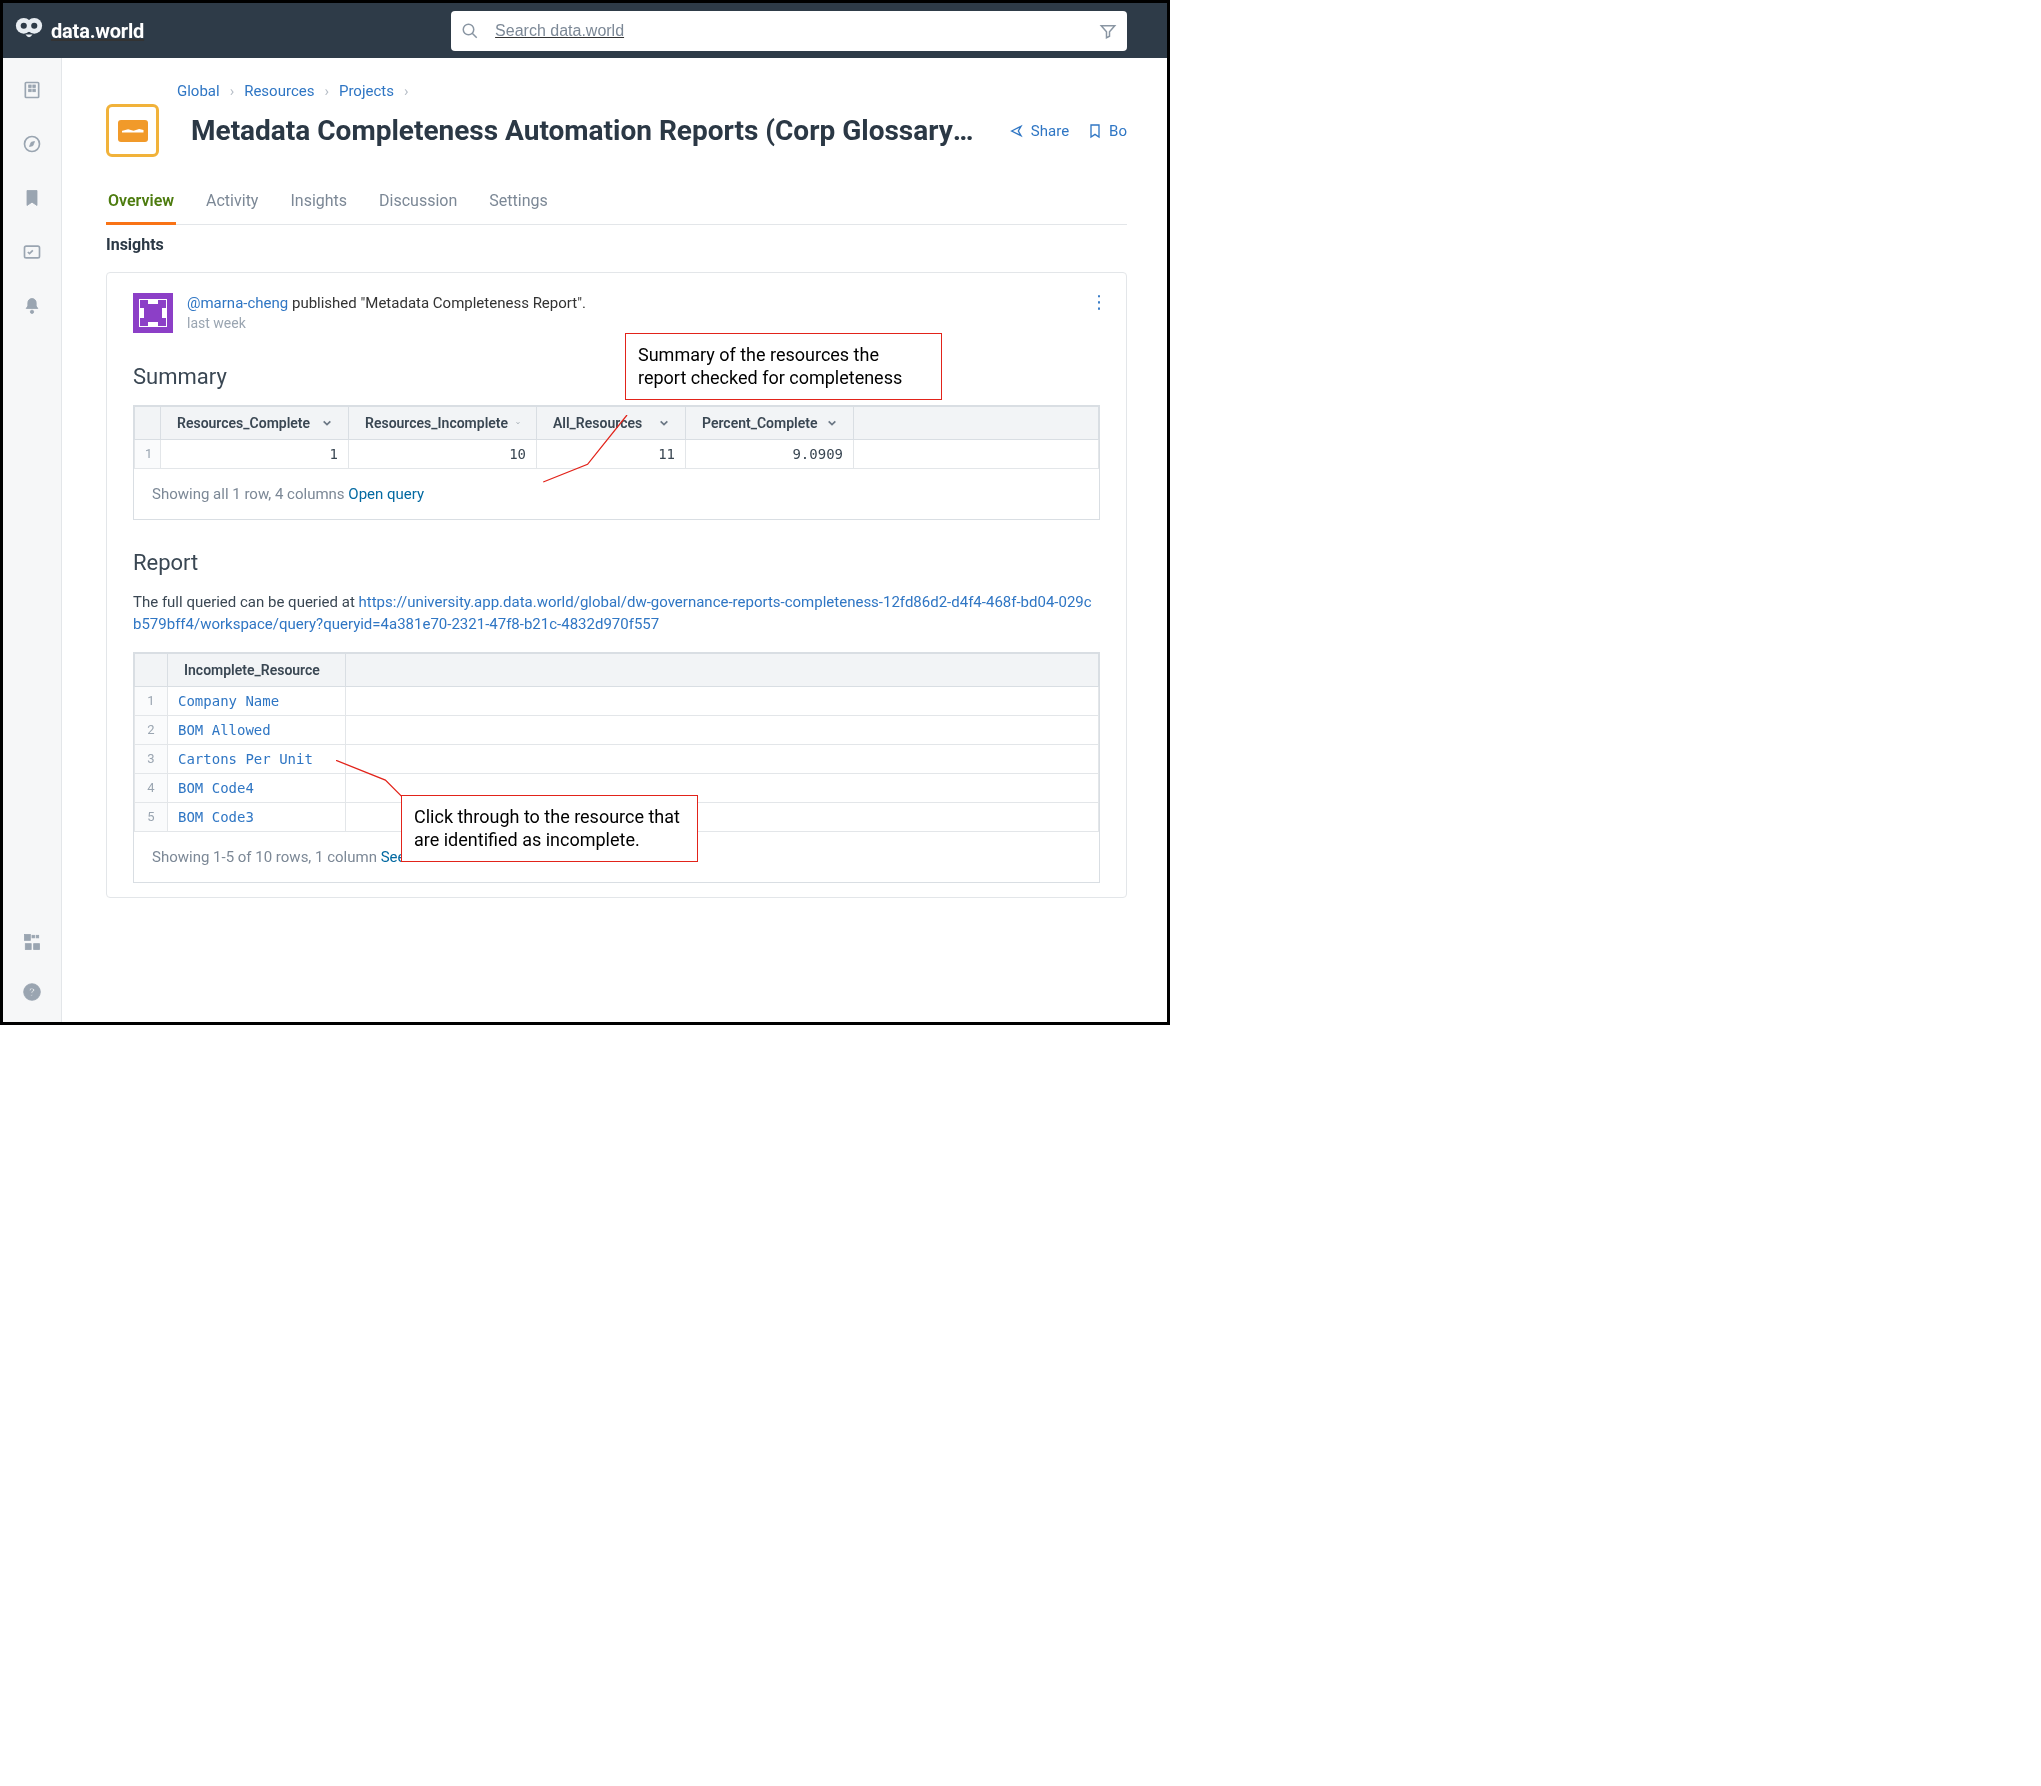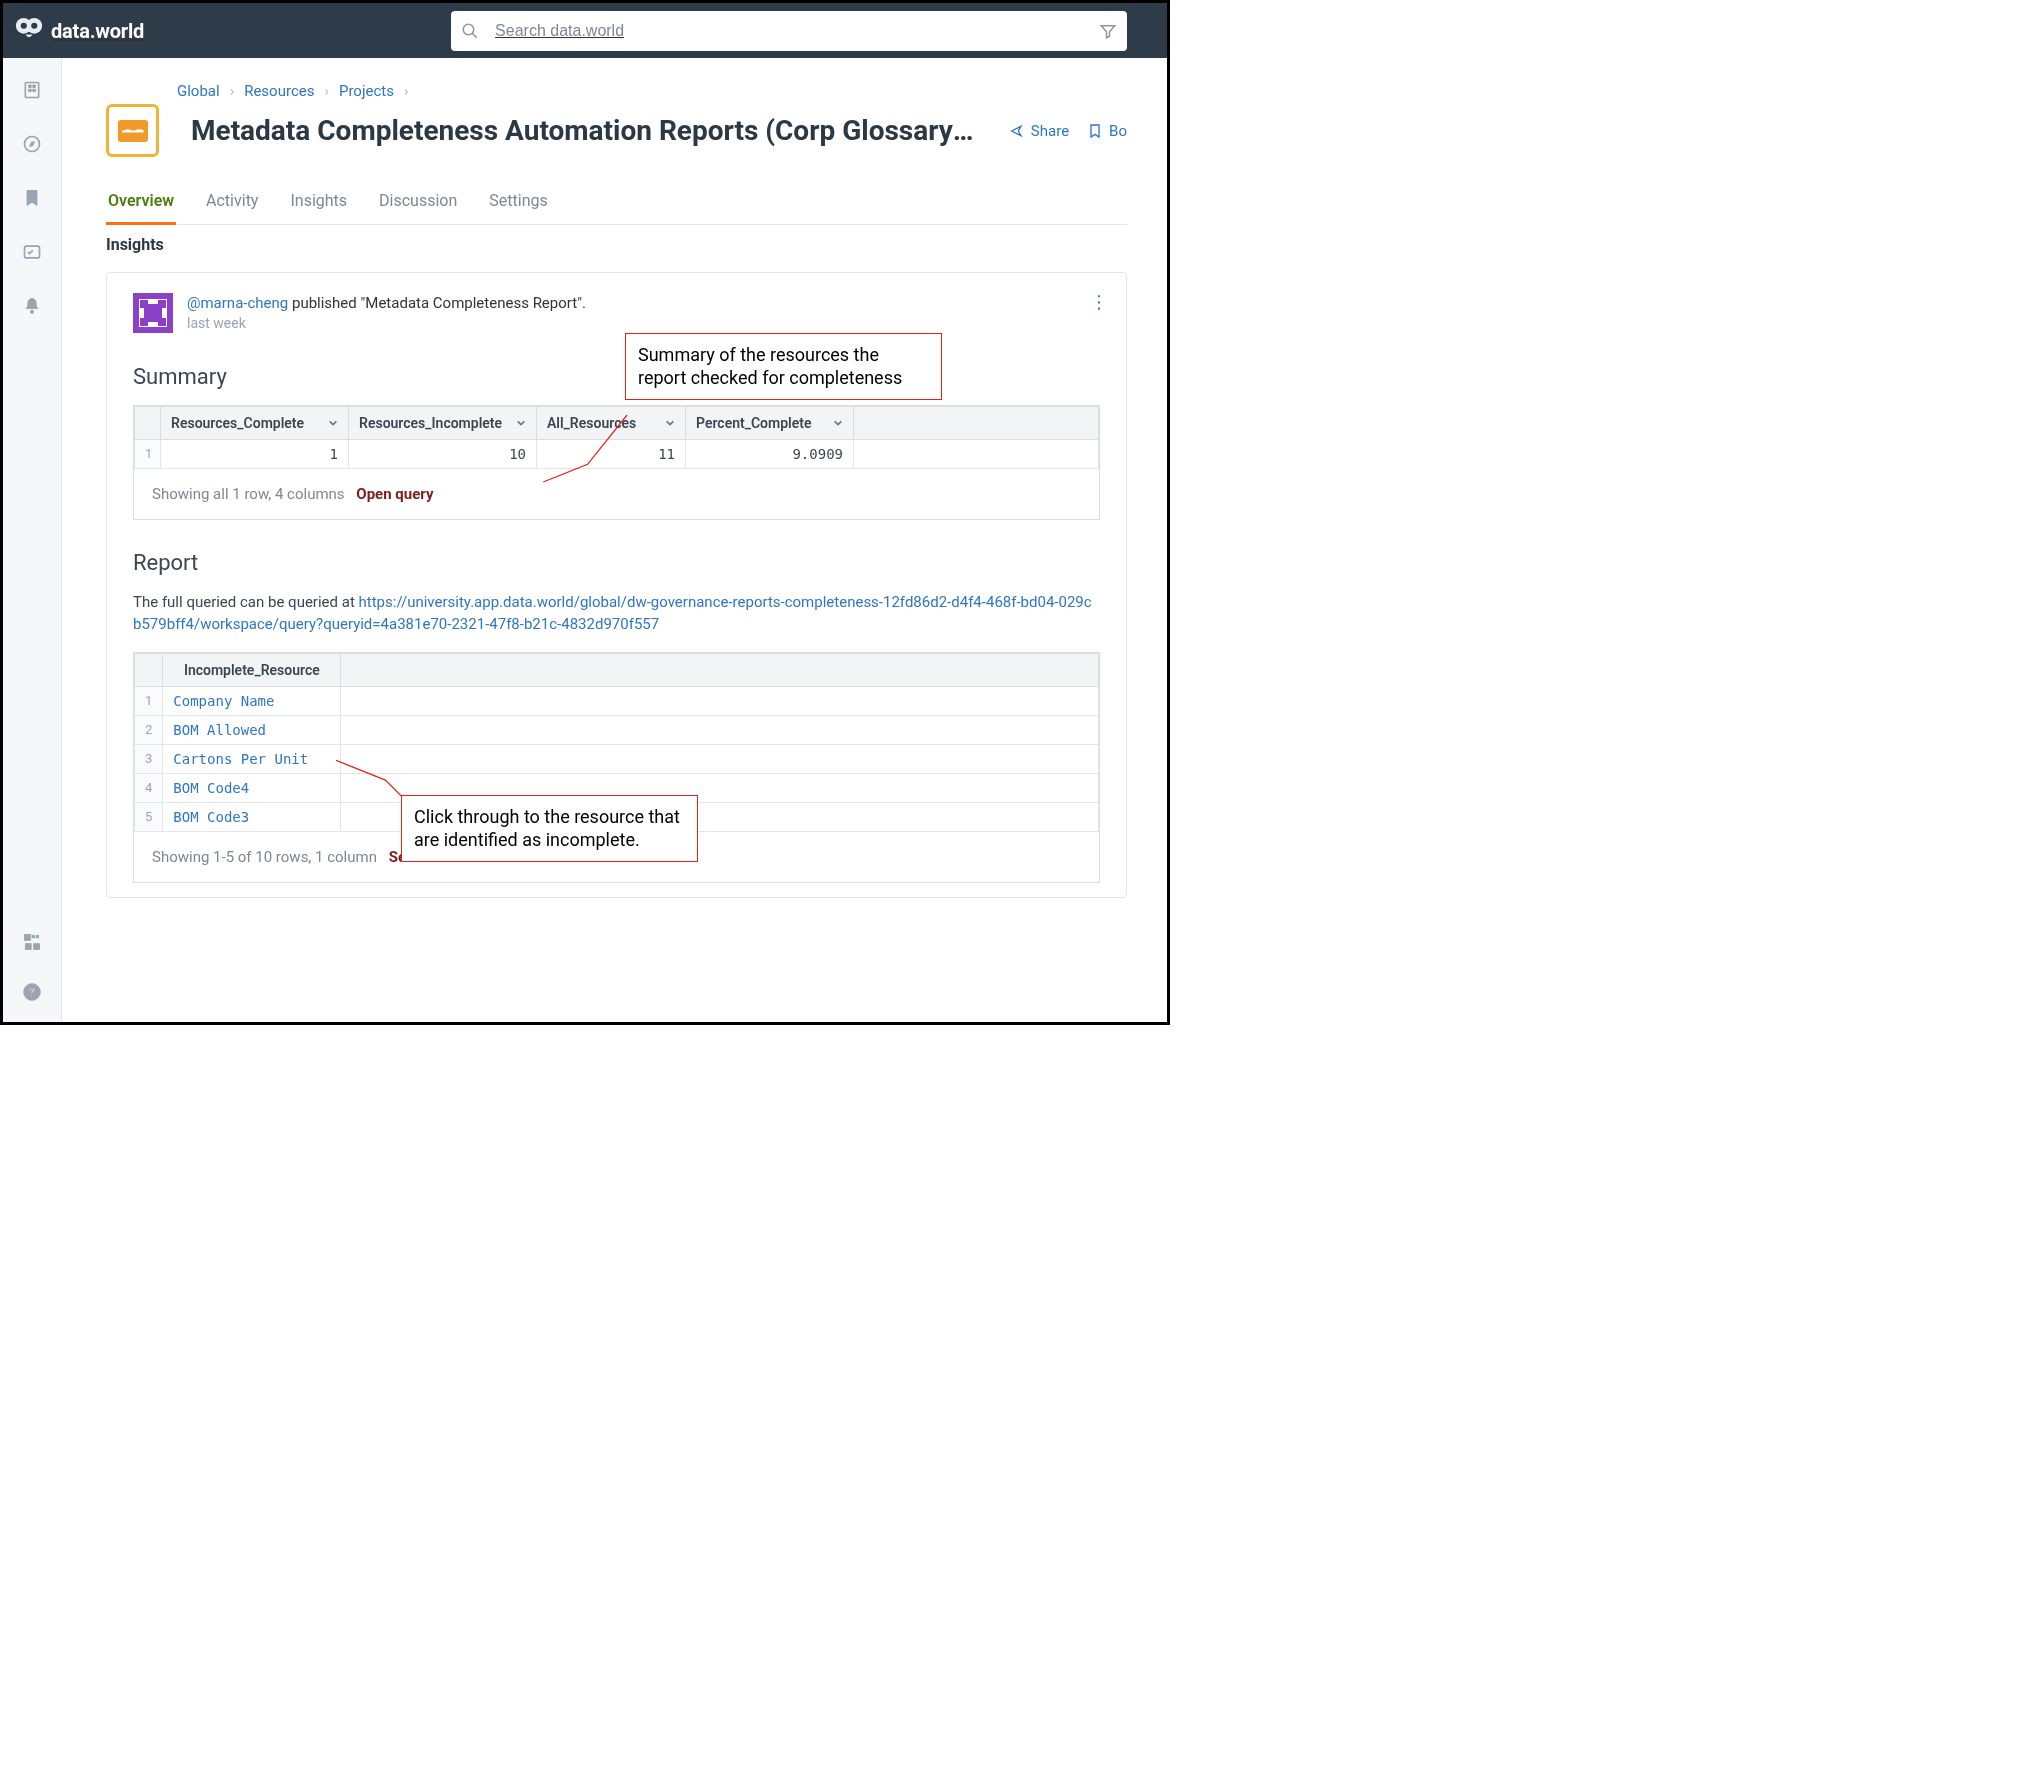--- a/index.html
+++ b/index.html
@@ -54,29 +54,29 @@
 .insight-meta { font-size: 15px; line-height: 1.4; }
 .insight-meta a { color: #2f76c4; text-decoration: none; }
 .insight-time { color: #9aa5b1; font-size: 14px; }
 .kebab { position: absolute; right: 18px; top: 18px; cursor: pointer; color: #2f76c4; font-size: 18px; }
 
 .subhead { font-size: 22px; color: #3a4753; margin: 30px 0 16px; }
 
 
 .tbl-wrap { border: 1px solid #d9dee3; }
 .tbl { width: 100%; border-collapse: collapse; font-size: 14px; }
-.tbl th { background: #f2f4f6; border: 1px solid #d9dee3; padding: 8px 10px; text-align: center; color: #3a4753; font-weight: 600; font-size: 14px; position: relative; }
+.tbl th { background: #f2f4f6; border: 1px solid #d9dee3; padding: 8px 16px; text-align: left; color: #3a4753; font-weight: 600; font-size: 14px; position: relative; }
 .th-inner { display: flex; align-items: center; justify-content: space-between; gap: 8px; }
 .chev { width: 10px; height: 10px; stroke: #6b7784; fill: none; stroke-width: 2; }
 .tbl td { border: 1px solid #e3e6e9; padding: 6px 10px; }
 .rownum { width: 26px; text-align: center; color: #9aa5b1; background: #fafbfc; font-size: 13px; }
 .num { font-family: ui-monospace, Menlo, Consolas, monospace; text-align: right; color: #3a4753; font-size: 14px; }
 .linkcell { font-family: ui-monospace, Menlo, Consolas, monospace; color: #2f76c4; font-size: 14px; cursor: pointer; }
 .tbl-footer { padding: 16px 18px; color: #7c8896; font-size: 15px; }
-.tbl-footer a { color: #7f1d1d; font-weight: 700; text-decoration: none; margin-left: 8px; cursor: pointer; }
+.tbl-footer a { color: #0369a1; font-weight: 400; text-decoration: none; cursor: pointer; }
 
 .report-text { font-size: 15px; color: #3a4753; margin-top: 12px; line-height: 1.5; }
 .report-text a { color: #2f76c4; text-decoration: none; word-break: break-all; }
 
 .summary-table { table-layout: fixed; }
 .summary-table th:nth-child(1){ width:26px; background:#f2f4f6; }
 .summary-table col.c1{width:26px}
 .summary-table col.c2{width:188px}
 .summary-table col.c3{width:188px}
 .summary-table col.c4{width:149px}

